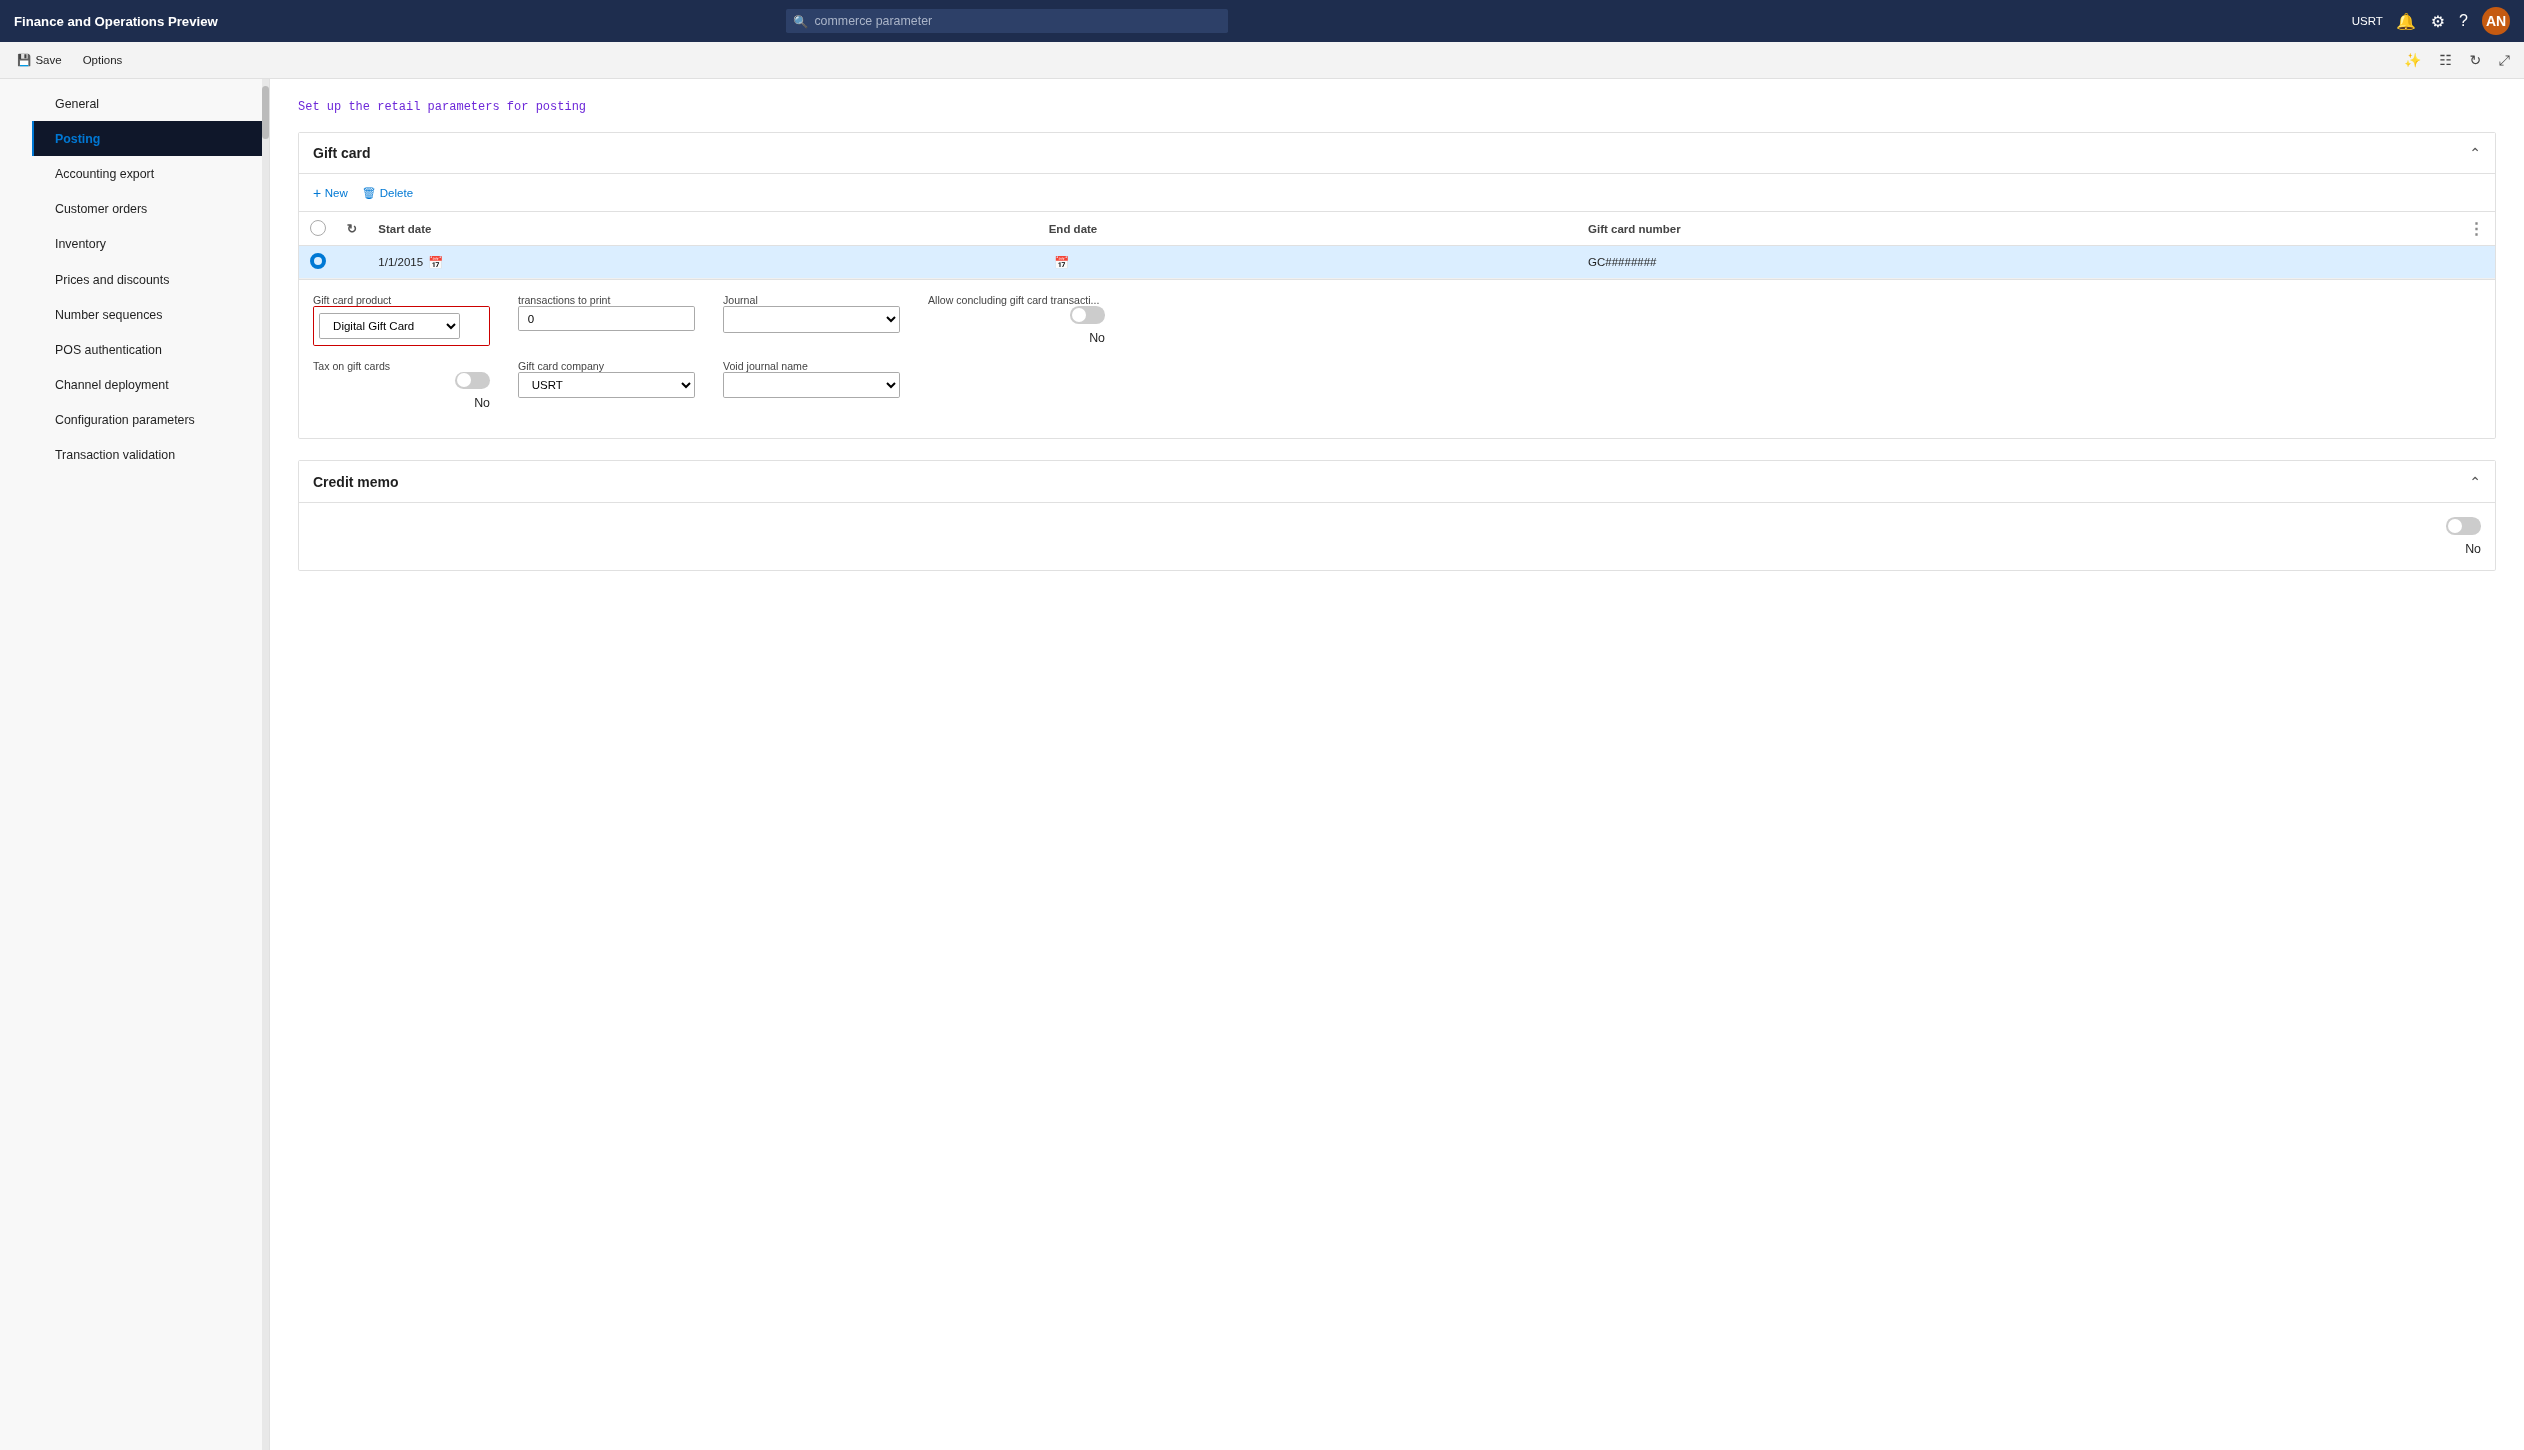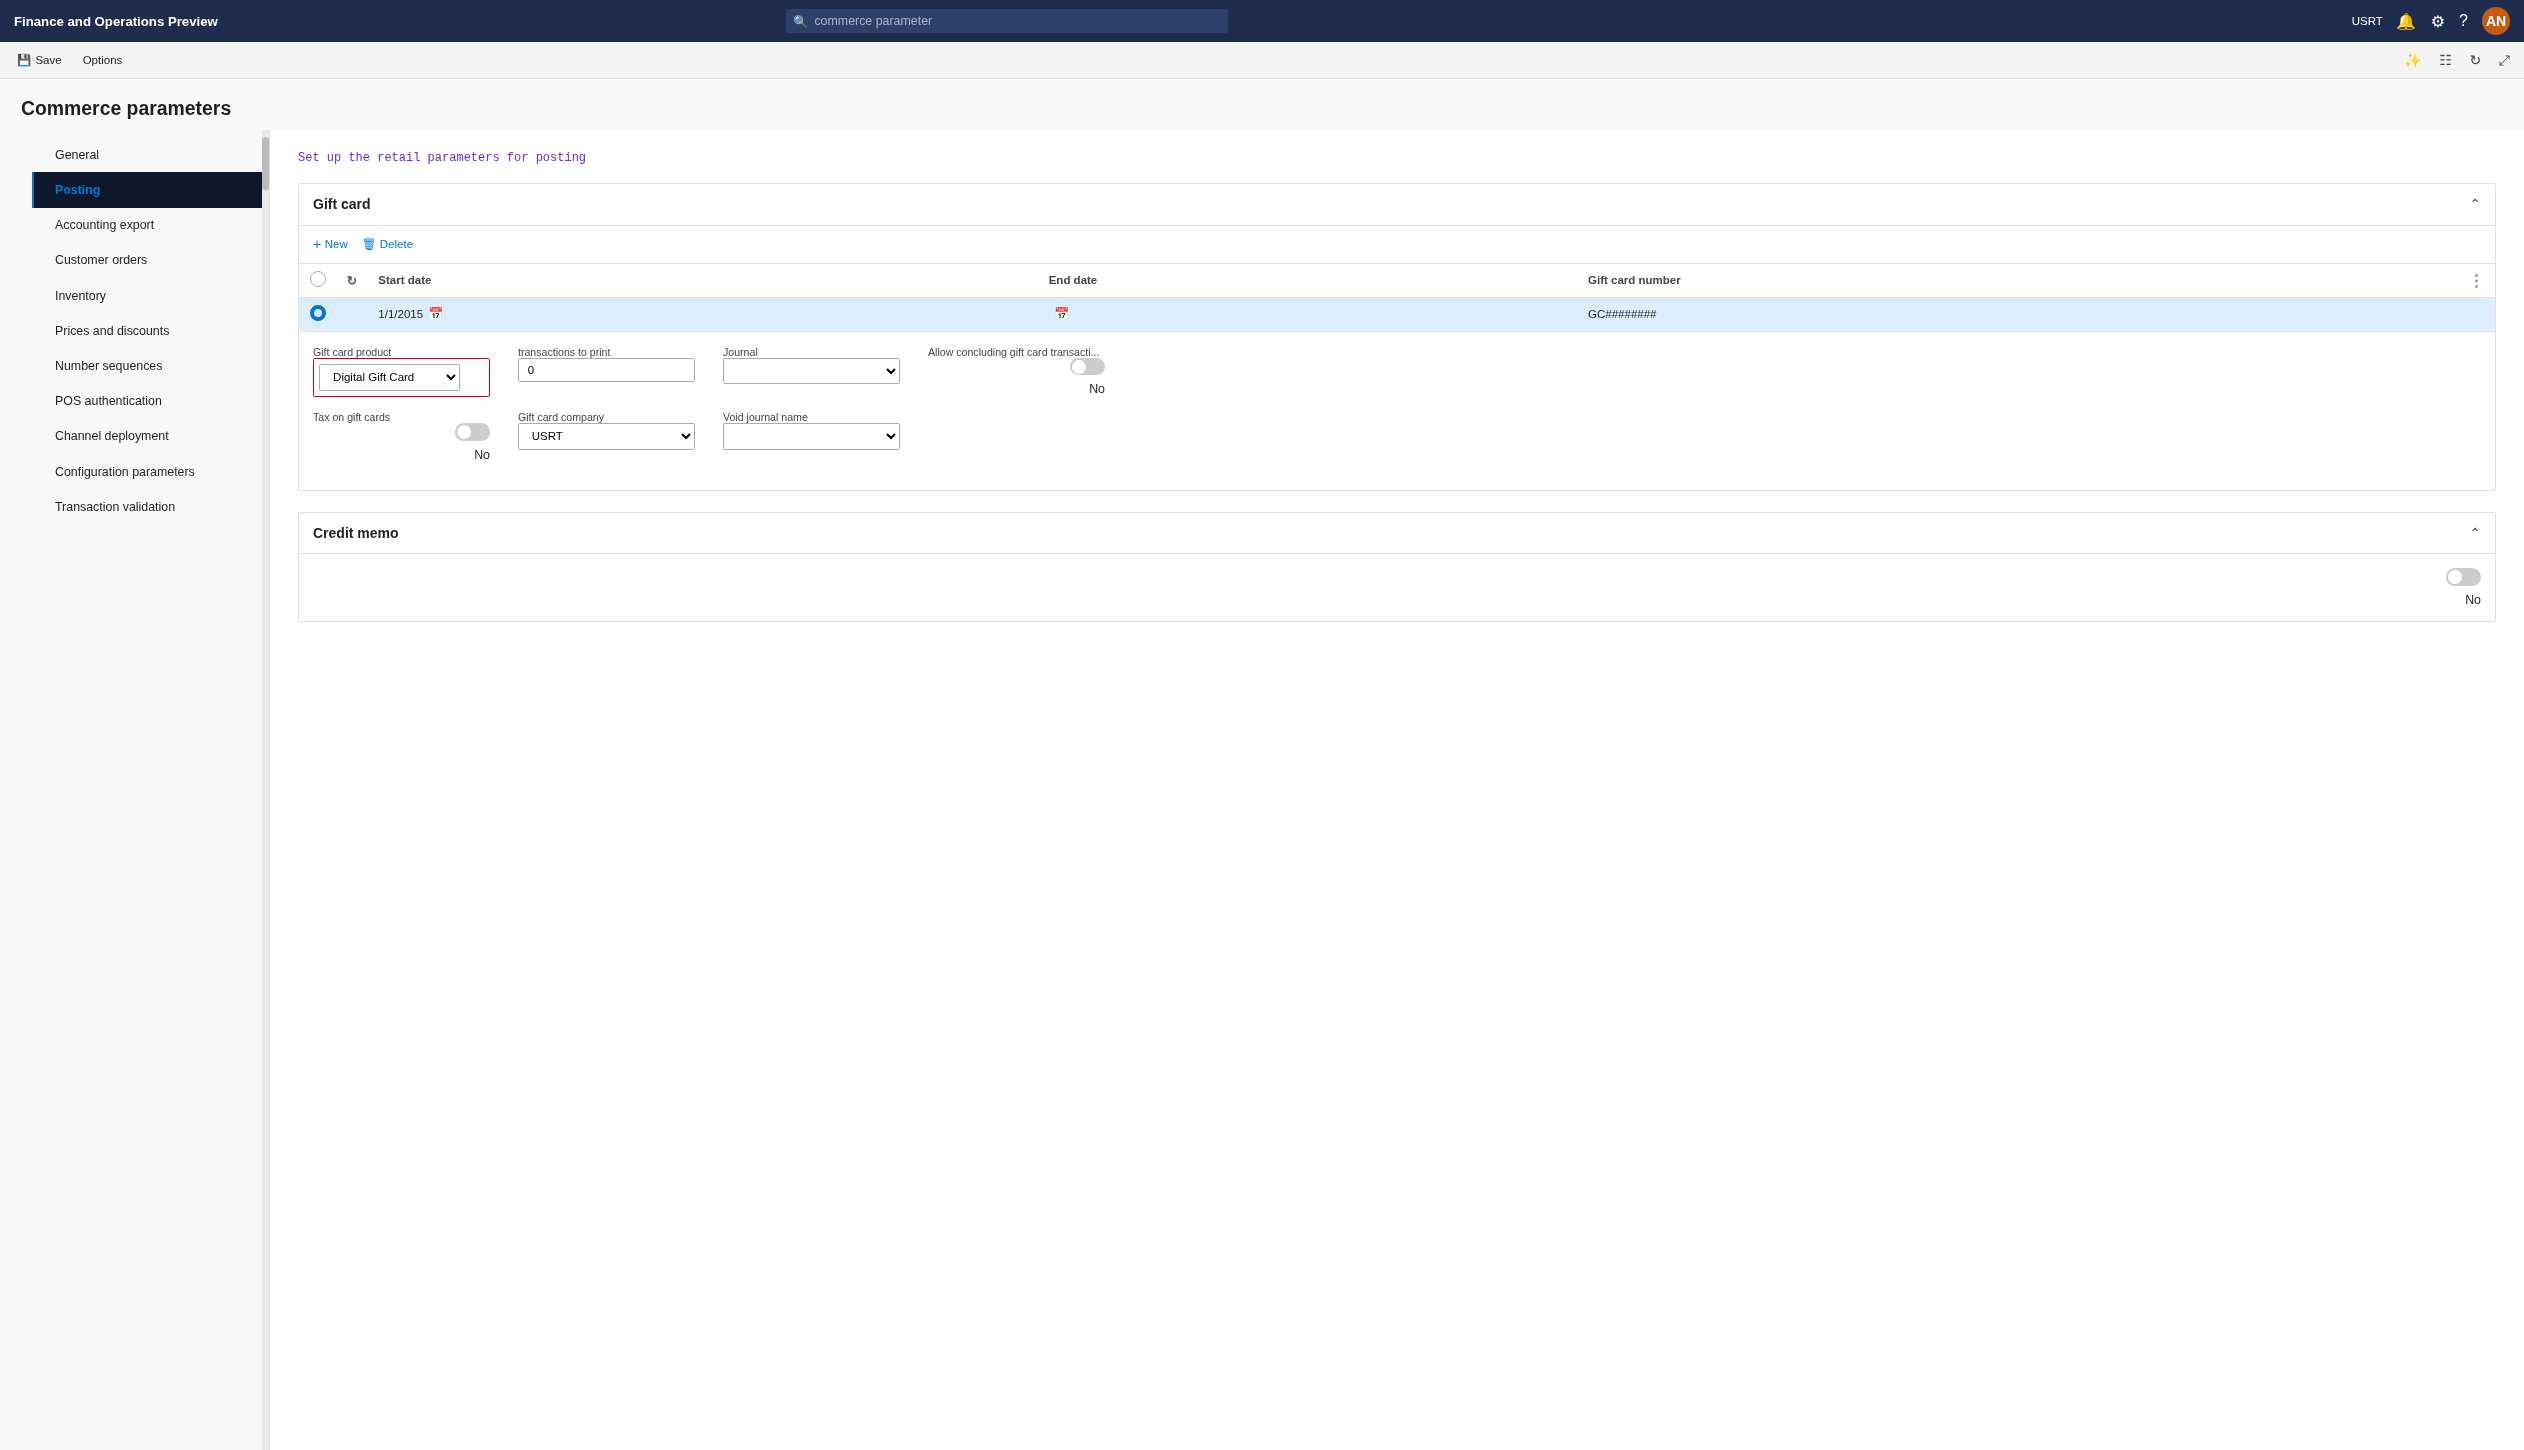--- a/index.html
+++ b/index.html
@@ -375,21 +375,20 @@
   </button>
   <div class="toolbar-right">
     <button class="toolbar-icon-btn">✨</button>
     <button class="toolbar-icon-btn">☷</button>
     <button class="toolbar-icon-btn">↻</button>
     <button class="toolbar-icon-btn">⤢</button>
   </div>
 </div>
 
 <div class="page-container">
-  <h1 class="page-title">Commerce parameters</h1>
 
   <div class="content-area">
 
     <div class="sidebar">
       <div class="sidebar-scroll">
         <div class="sidebar-scroll-thumb"></div>
       </div>
       <div class="sidebar-item">
         <span>General</span>
       </div>

